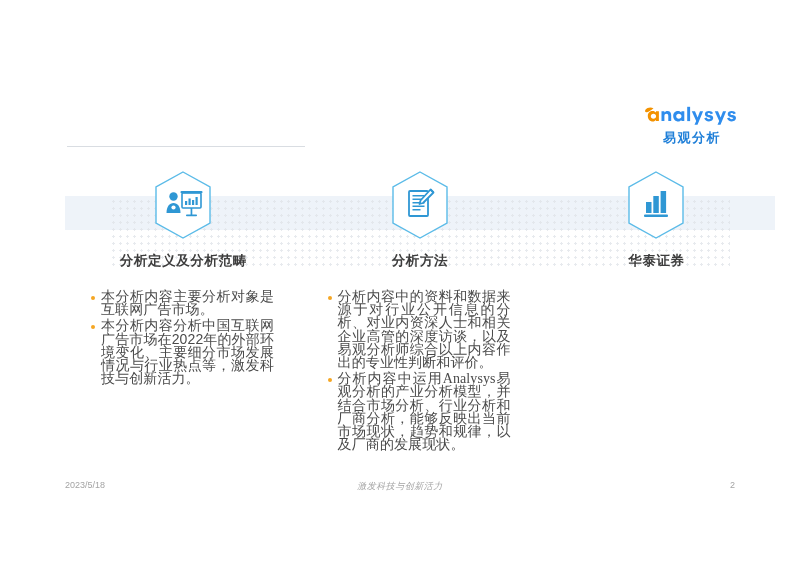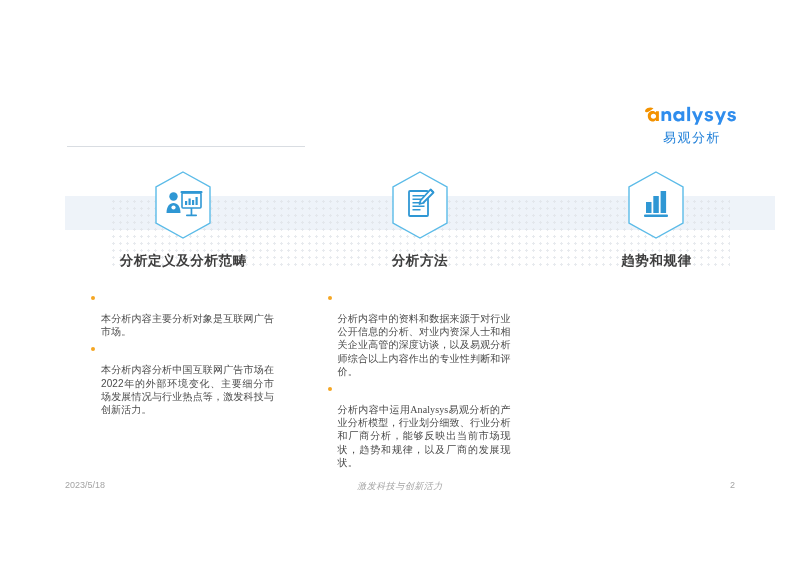--- a/index.html
+++ b/index.html
@@ -75,21 +75,21 @@
   .logo-mark {
     display: block;
     height: 22px;
   }
   .logo-cn {
     display: block;
     margin-top: 1px;
     font-size: 13px;
     letter-spacing: 1.5px;
     color: #1f7fd8;
-    font-weight: 400;
+    font-weight: 700;
   }
 
   
   .band {
     position: absolute;
     left: 45px;
     top: 176px;
     width: 710px;
     height: 34px;
     background: #eef3f9;
@@ -152,26 +152,25 @@
   .dot {
     flex: 0 0 auto;
     width: 4px;
     height: 4px;
     border-radius: 50%;
     background: #f5a623;
     margin-top: 6px;
     margin-right: 6px;
   }
   .btext {
-    font-size: 10px;
+    font-size: 14px;
     line-height: 13.2px;
     color: #4a4a4a;
     text-align: justify;
     letter-spacing: .1px;
-    margin-top: 22px;
   }
 
   
   .footer {
     position: absolute;
     left: 45px;
     right: 45px;
     top: 460px;
     height: 16px;
     font-size: 9px;
@@ -263,36 +262,36 @@
           </svg>
         </div>
         <div class="col-title">分析方法</div>
         <div class="bullets">
           <div class="bullet">
             <span class="dot"></span>
             <span class="btext">分析内容中的资料和数据来源于对行业公开信息的分析、对业内资深人士和相关企业高管的深度访谈，以及易观分析师综合以上内容作出的专业性判断和评价。</span>
           </div>
           <div class="bullet">
             <span class="dot"></span>
-            <span class="btext">分析内容中运用Analysys易观分析的产业分析模型，行业划分细致、行业分析和厂商分析，能够反映出当前市场现状，趋势和规律，以及厂商的发展现状。</span>
+            <span class="btext">分析内容中运用Analysys易观分析的产业分析模型，并结合市场分析、行业分析和厂商分析，能够反映出当前市场现状，趋势和规律，以及厂商的发展现状。</span>
           </div>
         </div>
       </div>
 
       <div class="col">
         <div class="hex">
           <svg width="62" height="70" viewBox="0 0 62 70">
             <polygon points="31,2 58,17 58,53 31,68 4,53 4,17" fill="#ffffff" stroke="#5bbbe8" stroke-width="1.4"></polygon>
             <rect x="21" y="32" width="5.5" height="11" fill="#2f97d4"></rect>
             <rect x="28.3" y="26" width="5.5" height="17" fill="#2f97d4"></rect>
             <rect x="35.6" y="21" width="5.5" height="22" fill="#2f97d4"></rect>
             <rect x="19" y="44.5" width="24" height="2.4" rx="1" fill="#2f97d4"></rect>
           </svg>
         </div>
-        <div class="col-title">趋势和规律</div>
+        <div class="col-title">华泰证券</div>
       </div>
 
     </div>
 
     <div class="footer">
       <span class="f-date">2023/5/18</span>
       <span class="f-center">激发科技与创新活力</span>
       <span class="f-page">2</span>
     </div>
 

